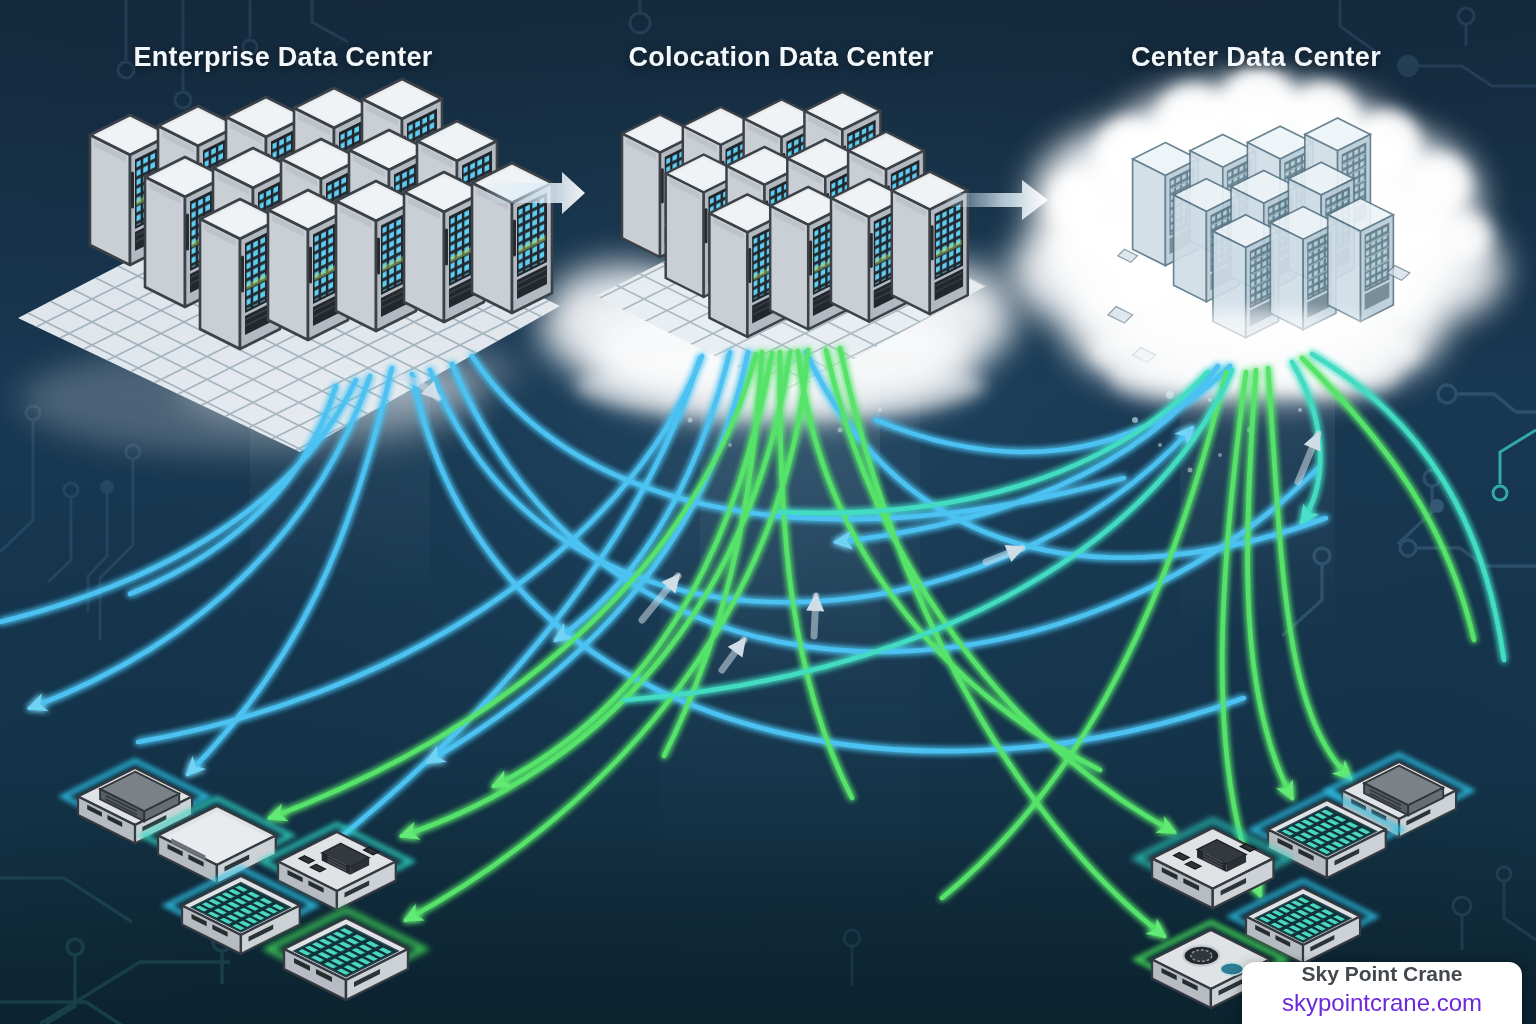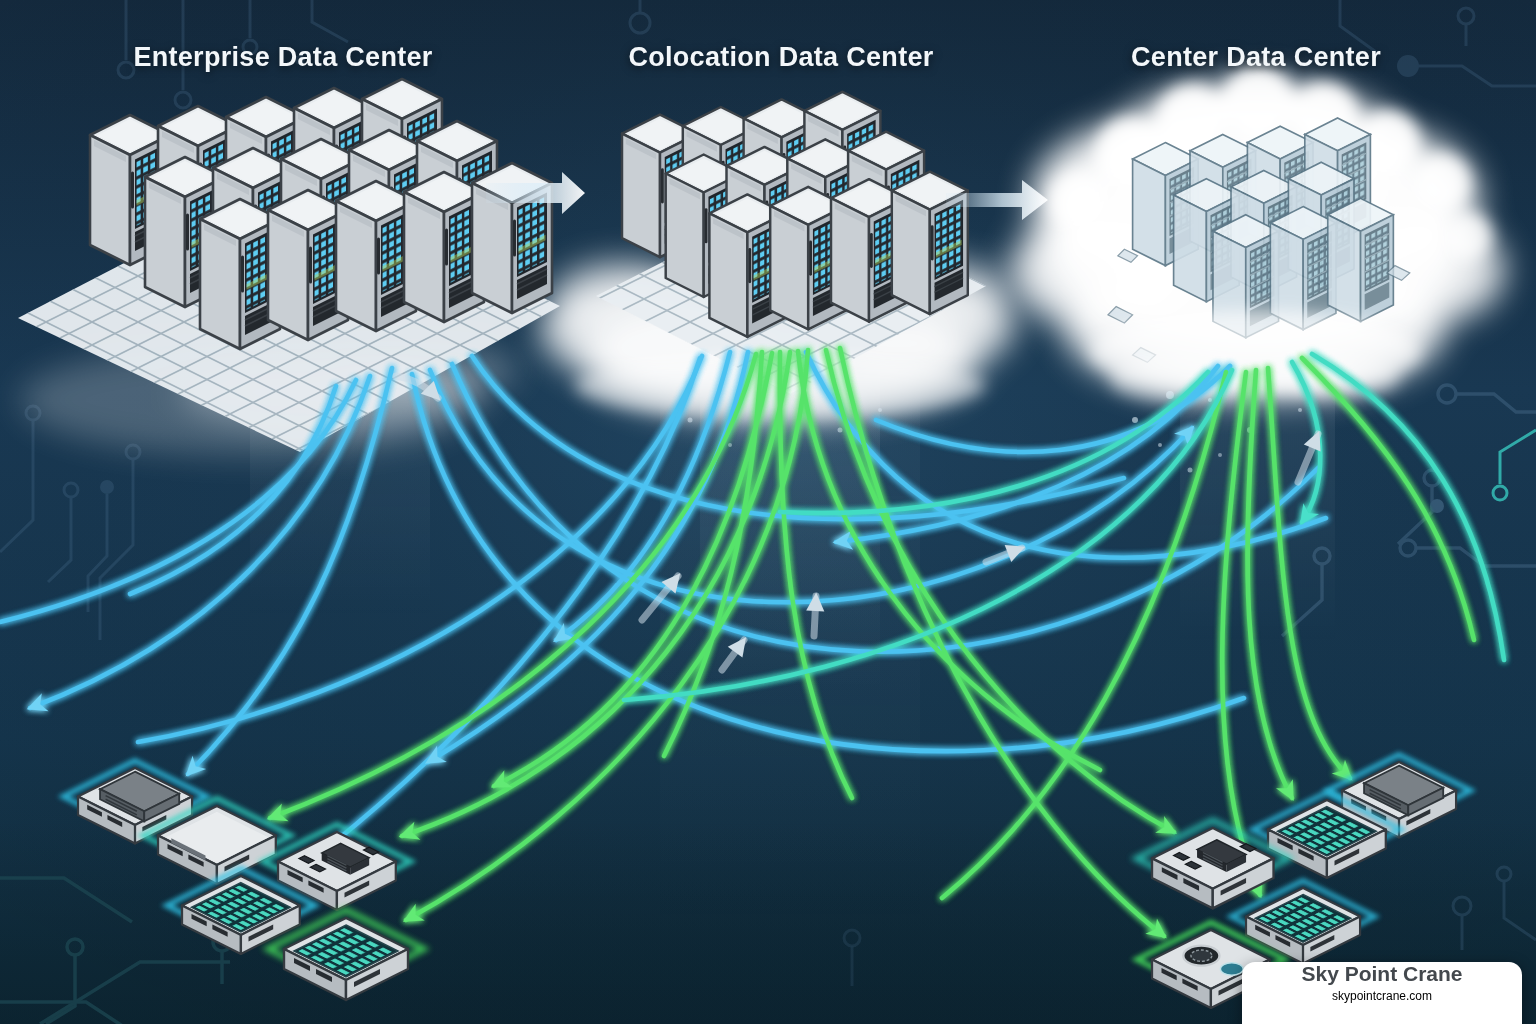--- a/index.html
+++ b/index.html
@@ -6,21 +6,21 @@
   .scene{position:relative;width:1536px;height:1024px;overflow:hidden;
          background:#15304a;font-family:"Liberation Sans",sans-serif;}
   .scene svg{position:absolute;left:0;top:0;}
   .dc-title{position:absolute;top:42px;transform:translateX(-50%);
     color:#f3f7fa;font-size:27px;font-weight:600;letter-spacing:.3px;white-space:nowrap;
     text-shadow:0 2px 8px rgba(0,0,0,.55);}
   .wm{position:absolute;left:1242px;top:930px;width:280px;height:76px;background:#ffffff;
       border-radius:13px;box-shadow:0 3px 14px rgba(0,0,0,.4);display:flex;flex-direction:column;
       align-items:center;justify-content:flex-start;gap:3px;margin-top:32px;}
   .wm-t{font-size:21px;font-weight:700;color:#43484d;}
-  .wm-s{font-size:12px;color:#000000;}
+  .wm-s{font-size:24px;color:#6d28d9;}
   
   .fl{fill:none;stroke-width:4.6;stroke-linecap:round;}
   .fb{stroke:#4cc2f1;} .fg{stroke:#57e36b;} .ft{stroke:#43dcc3;}
   .ga{fill:none;stroke:rgba(206,221,231,.55);stroke-width:7;stroke-linecap:round;}
   .ct{fill:none;stroke:#4d7190;}
   .ctr{fill:none;stroke:#4d7190;}
 </style>
 </head>
 <body>
 

